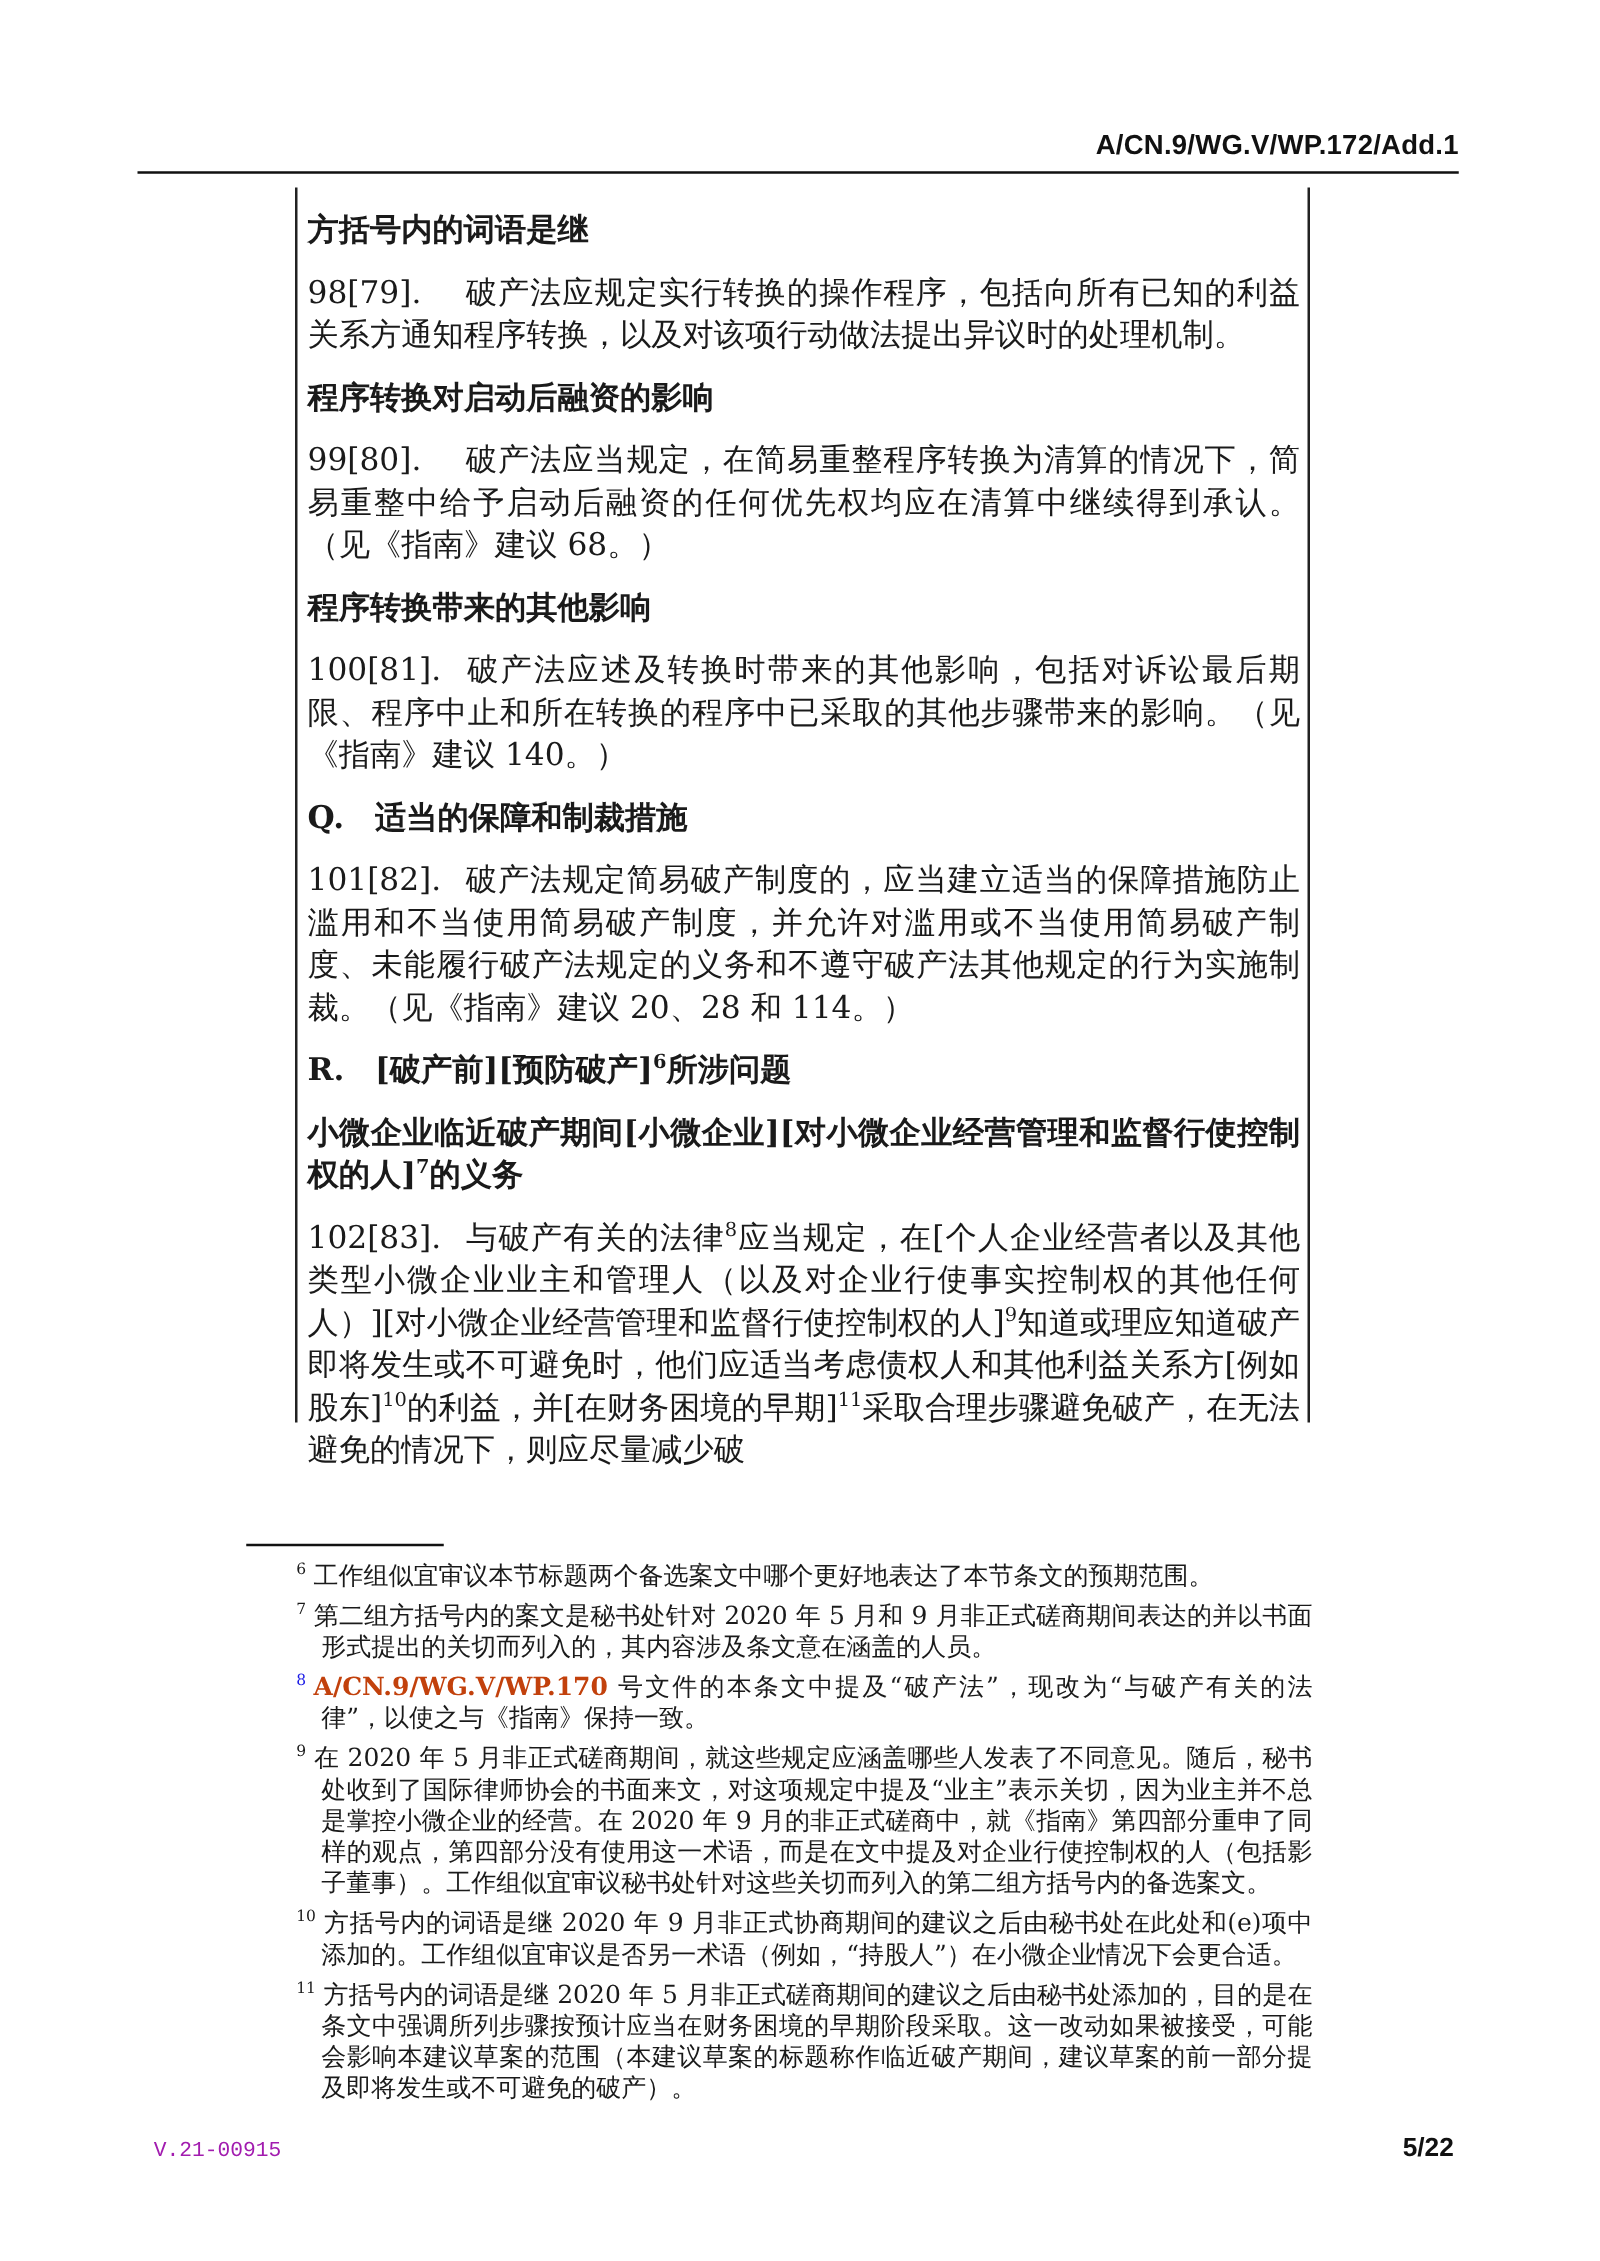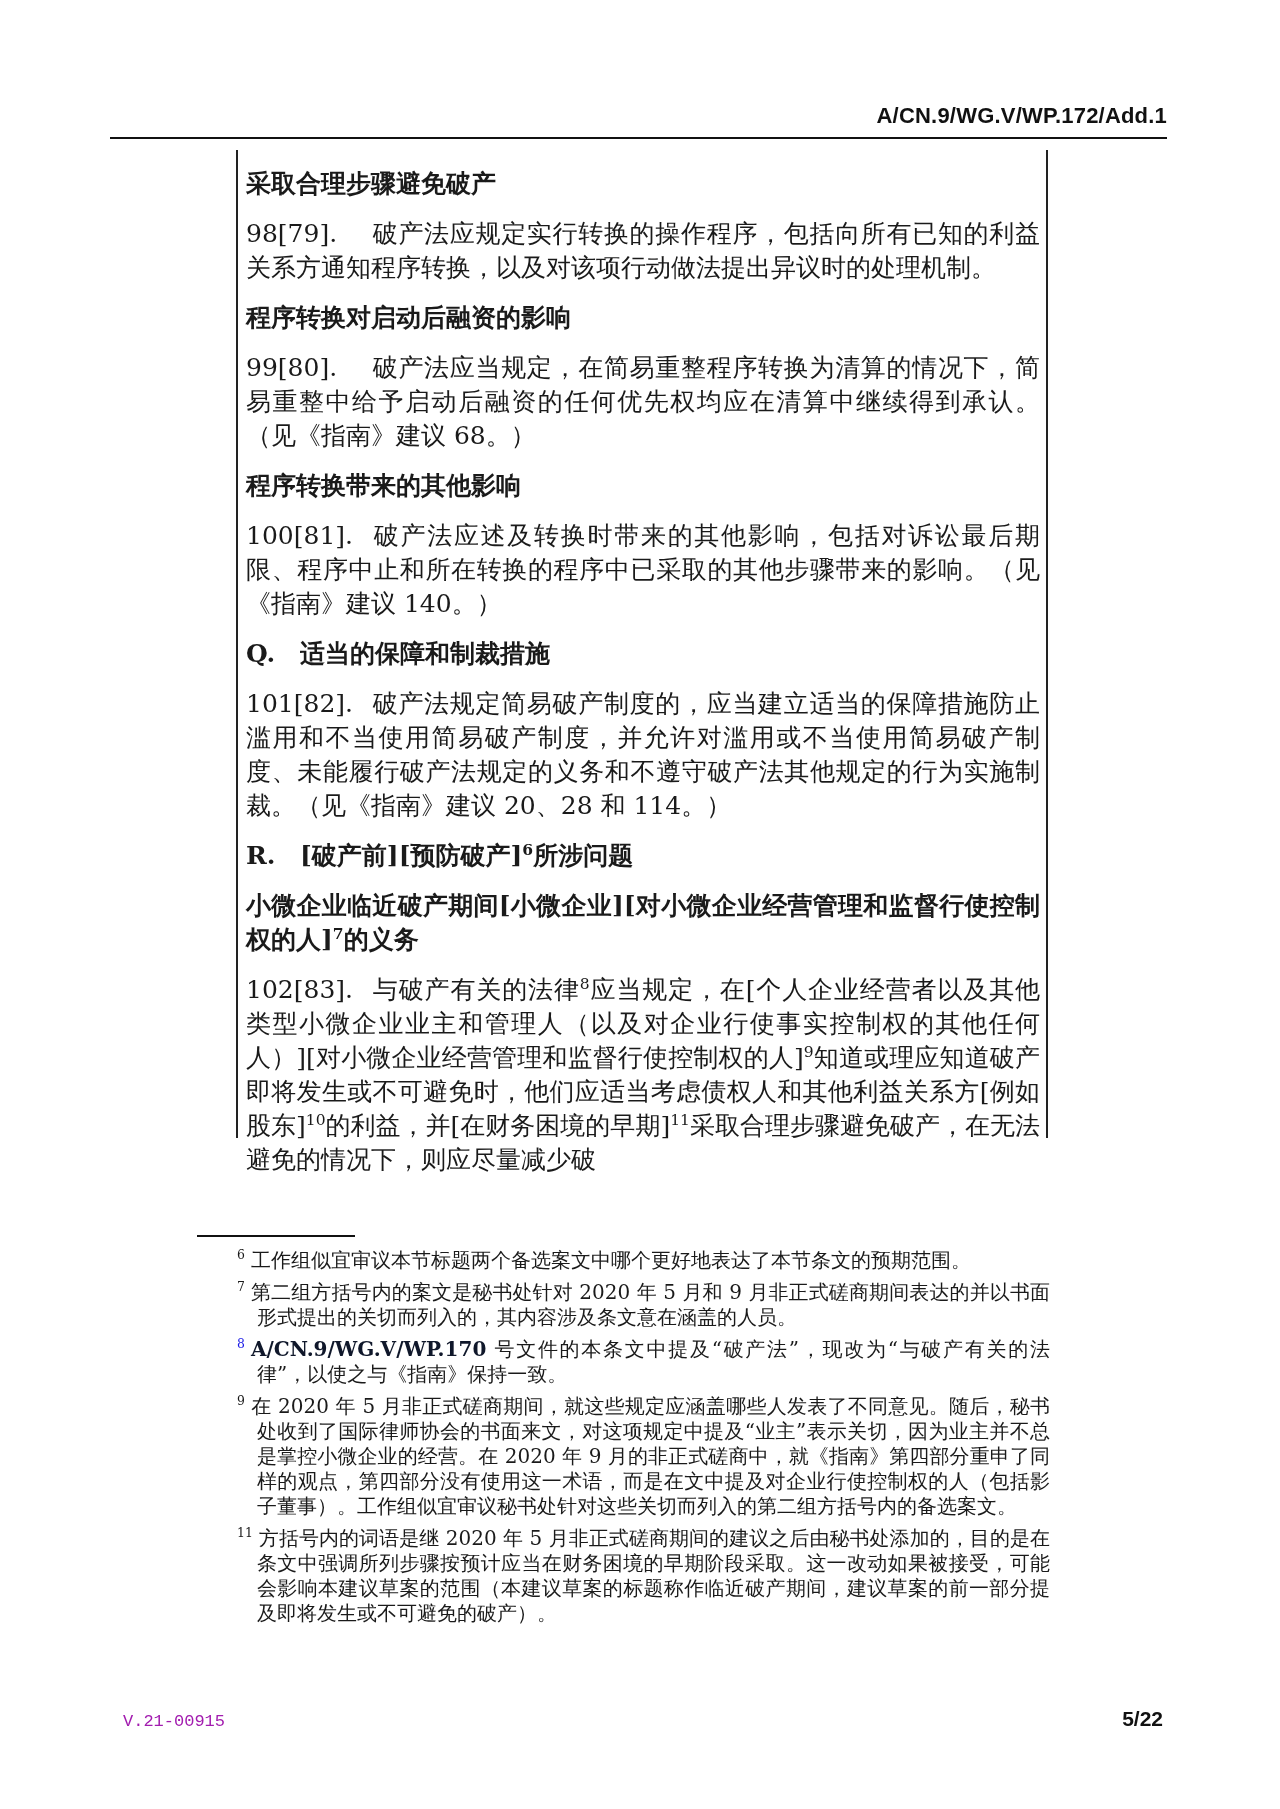--- a/index.html
+++ b/index.html
@@ -67,21 +67,21 @@
 <body>
 
 <div class="page">
   <div class="doc-symbol">A/CN.9/WG.V/WP.172/Add.1</div>
   <div class="header-rule"></div>
 
   <div class="vrule left"></div>
   <div class="vrule right"></div>
 
   <div class="content" id="content">
-      <div class="block first heading">采取合理步骤避免破产</div>
+      <div class="block first heading">方括号内的词语是继</div>
       <div class="block"><span class="pnum">98[79].</span>破产法应规定实行转换的操作程序，包括向所有已知的利益关系方通知程序转换，以及对该项行动做法提出异议时的处理机制。</div>
       <div class="block heading">程序转换对启动后融资的影响</div>
       <div class="block"><span class="pnum">99[80].</span>破产法应当规定，在简易重整程序转换为清算的情况下，简易重整中给予启动后融资的任何优先权均应在清算中继续得到承认。（见《指南》建议 68。）</div>
       <div class="block heading">程序转换带来的其他影响</div>
       <div class="block"><span class="pnum">100[81].</span>破产法应述及转换时带来的其他影响，包括对诉讼最后期限、程序中止和所在转换的程序中已采取的其他步骤带来的影响。（见《指南》建议 140。）</div>
       <div class="block lettered">
         <span class="hlabel">Q.</span>
         <span>适当的保障和制裁措施</span>
       </div>
       <div class="block"><span class="pnum">101[82].</span>破产法规定简易破产制度的，应当建立适当的保障措施防止滥用和不当使用简易破产制度，并允许对滥用或不当使用简易破产制度、未能履行破产法规定的义务和不遵守破产法其他规定的行为实施制裁。（见《指南》建议 20、28 和 114。）</div>
@@ -90,20 +90,21 @@
         <span>[破产前][预防破产]<sup>6</sup>所涉问题</span>
       </div>
       <div class="block subheading">小微企业临近破产期间[小微企业][对小微企业经营管理和监督行使控制权的人]<sup>7</sup>的义务</div>
       <div class="block"><span class="pnum">102[83].</span>与破产有关的法律<sup>8</sup>应当规定，在[个人企业经营者以及其他类型小微企业业主和管理人（以及对企业行使事实控制权的其他任何人）][对小微企业经营管理和监督行使控制权的人]<sup>9</sup>知道或理应知道破产即将发生或不可避免时，他们应适当考虑债权人和其他利益关系方[例如股东]<sup>10</sup>的利益，并[在财务困境的早期]<sup>11</sup>采取合理步骤避免破产，在无法避免的情况下，则应尽量减少破</div>
     </div>
 
   <div class="fn-separator"></div>
   <div class="footnotes" id="footnotes">
       <div class="footnote"><sup>6</sup>工作组似宜审议本节标题两个备选案文中哪个更好地表达了本节条文的预期范围。</div>
       <div class="footnote"><sup>7</sup>第二组方括号内的案文是秘书处针对 2020 年 5 月和 9 月非正式磋商期间表达的并以书面形式提出的关切而列入的，其内容涉及条文意在涵盖的人员。</div>
-      <div class="footnote"><sup style="color: rgb(27, 27, 230);">8</sup><a class="fn-link" style="color: #0f172a;">A/CN.9/WG.V/WP.170</a> 号文件的本条文中提及“破产法”，现改为“与破产有关的法律”，以使之与《指南》保持一致。</div>
+      <div class="footnote"><sup style="color: rgb(27, 27, 230);">8</sup><a class="fn-link" style="color: #c2410c;">A/CN.9/WG.V/WP.170</a> 号文件的本条文中提及“破产法”，现改为“与破产有关的法律”，以使之与《指南》保持一致。</div>
       <div class="footnote"><sup>9</sup>在 2020 年 5 月非正式磋商期间，就这些规定应涵盖哪些人发表了不同意见。随后，秘书处收到了国际律师协会的书面来文，对这项规定中提及“业主”表示关切，因为业主并不总是掌控小微企业的经营。在 2020 年 9 月的非正式磋商中，就《指南》第四部分重申了同样的观点，第四部分没有使用这一术语，而是在文中提及对企业行使控制权的人（包括影子董事）。工作组似宜审议秘书处针对这些关切而列入的第二组方括号内的备选案文。</div>
+      <div class="footnote"><sup>10</sup>方括号内的词语是继 2020 年 9 月非正式协商期间的建议之后由秘书处在此处和(e)项中添加的。工作组似宜审议是否另一术语（例如，“持股人”）在小微企业情况下会更合适。</div>
       <div class="footnote"><sup>11</sup>方括号内的词语是继 2020 年 5 月非正式磋商期间的建议之后由秘书处添加的，目的是在条文中强调所列步骤按预计应当在财务困境的早期阶段采取。这一改动如果被接受，可能会影响本建议草案的范围（本建议草案的标题称作临近破产期间，建议草案的前一部分提及即将发生或不可避免的破产）。</div>
     </div>
 
   <div class="footer-job">V.21-00915</div>
   <div class="footer-page">5/22</div>
 </div>
 
 </body></html>

